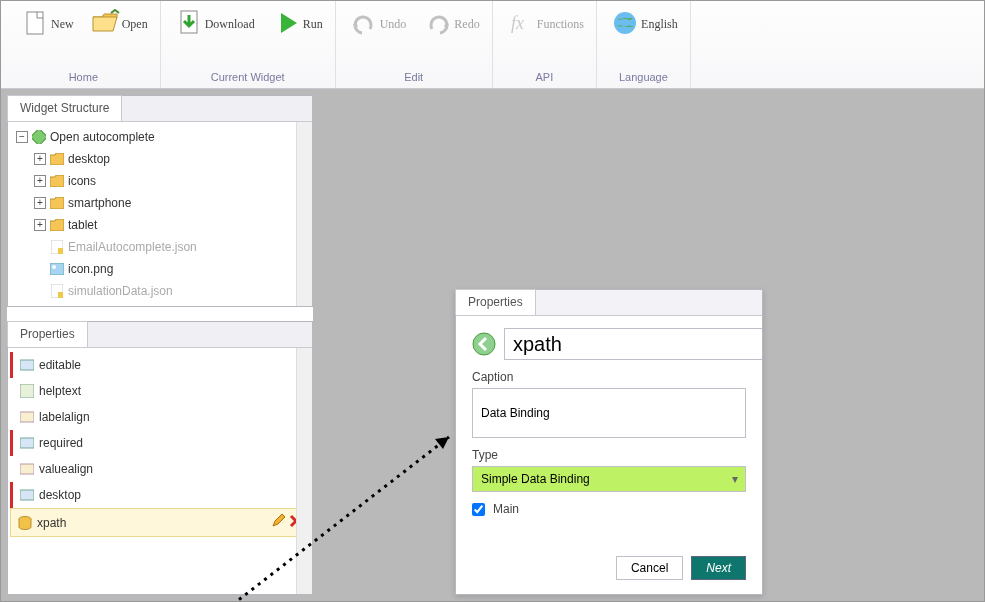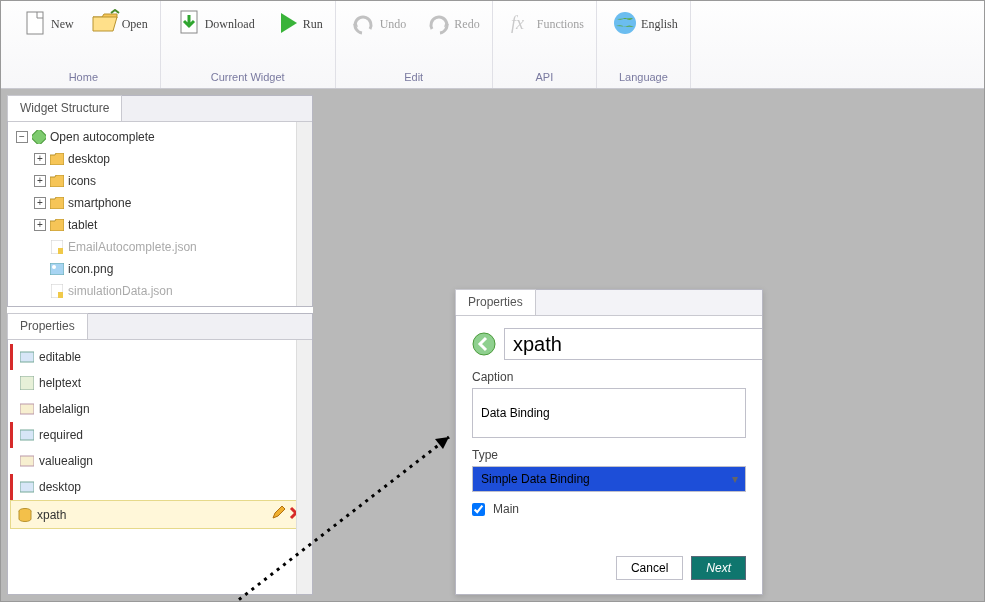--- a/index.html
+++ b/index.html
@@ -69,21 +69,21 @@
 .side {
   width: 306px;
   background: #fff;
   display: flex;
   flex-direction: column;
   margin: 6px 0 6px 6px;
 }
 .panel {
   border: 1px solid #b7b7c2;
   background: #fff;
-  margin-bottom: 6px;
+  margin-bottom: 14px;
   display: flex;
   flex-direction: column;
 }
 .panel:last-child { margin-bottom: 0; flex: 1; }
 .panel-tabs {
   background: #f0f0f4;
   border-bottom: 1px solid #c9c9d0;
   display: flex;
   height: 26px;
 }
@@ -177,21 +177,21 @@
   border: 1px solid #bfbfca;
   padding: 2px 8px;
   font-size: 20px;
   height: 32px;
 }
 .dlg-select {
   width: 100%;
   border: 1px solid #c0c0ca;
   padding: 5px 8px;
   font-size: 12px;
-  background:#1d4ed8;
+  background:#bef264;
 }
 .dlg-buttons { display:flex; justify-content:flex-end; gap:8px; margin-top:30px;}
 .btn {
   padding: 4px 14px;
   border: 1px solid #c0c0ca;
   background: #fff;
   font-size: 12px;
   cursor: pointer;
 }
 .btn.primary {

